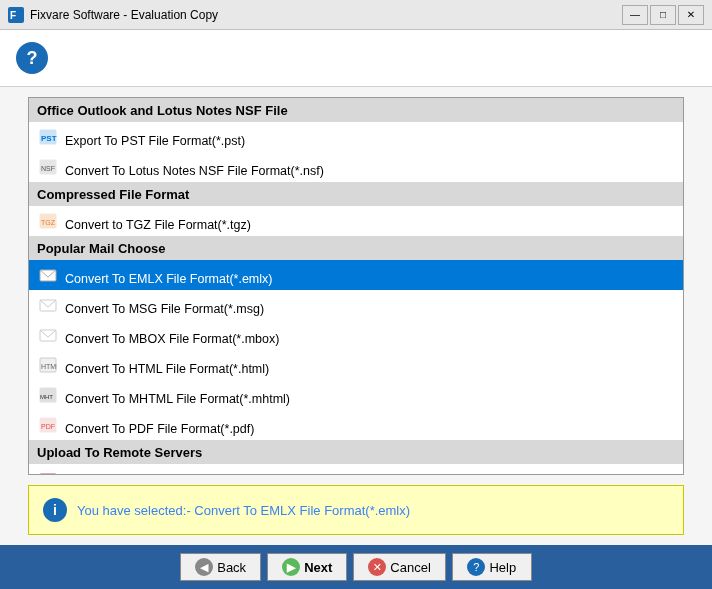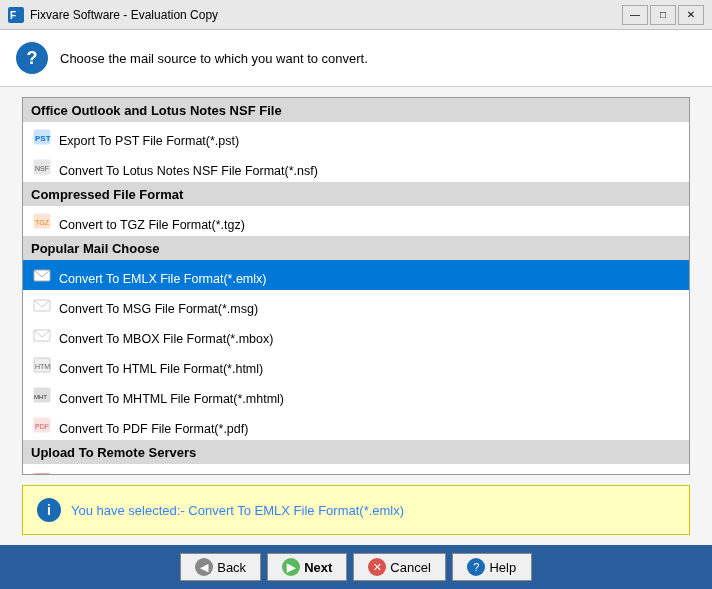--- a/index.html
+++ b/index.html
@@ -85,21 +85,21 @@
       flex-shrink: 0;
     }
     .header-text {
       font-size: 13px;
       color: #000;
     }
 
     
     .content-area {
       flex: 1;
-      padding: 10px 22px;
+      padding: 10px 28px;
       display: flex;
       flex-direction: column;
       gap: 10px;
       background: #f5f5f5;
       overflow: hidden;
     }
 
     
     .list-container {
       border: 1px solid #999;
@@ -226,21 +226,20 @@
     <button class="title-btn">—</button>
     <button class="title-btn">□</button>
     <button class="title-btn close">✕</button>
   </div>
 </div>
 
 <div class="window-body">
 
   <div class="header-area">
     <div class="header-icon">?</div>
-    <span class="header-text">Choose the mail source to which you want to convert.</span>
   </div>
 
   <div class="content-area">
 
     <div class="list-container" id="format-list">
 
     <div class="list-item group-header">
           <span>Office Outlook and Lotus Notes NSF File</span>
         </div>
         <div class="list-item">

